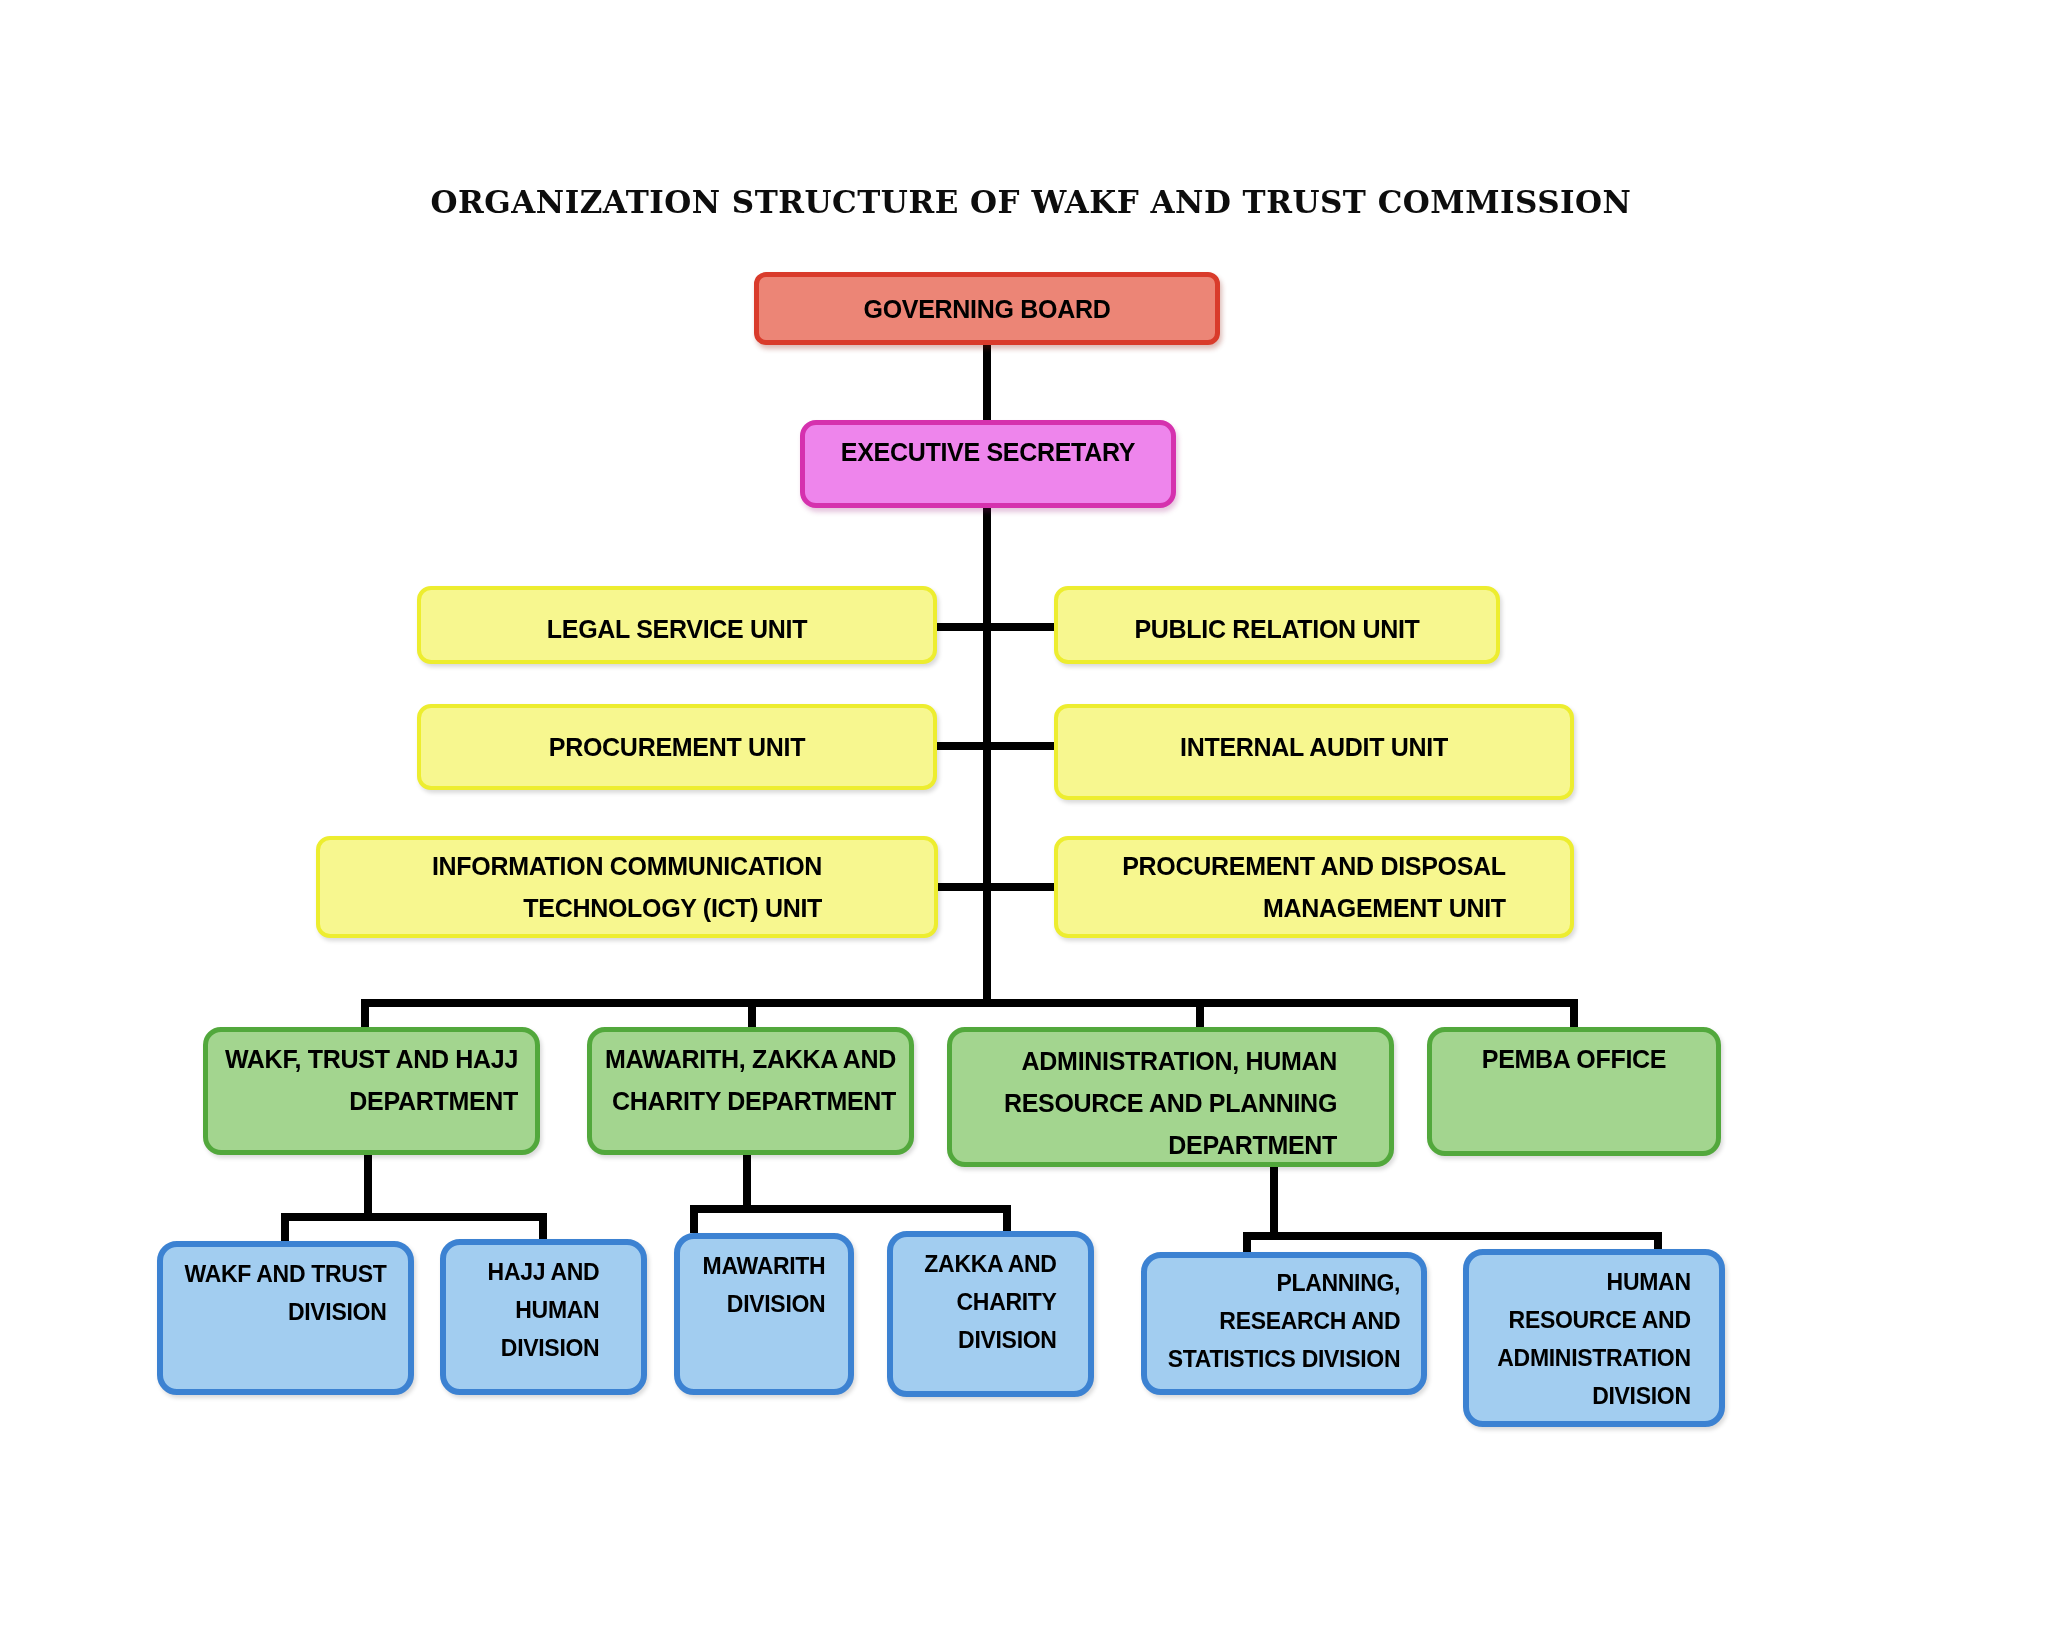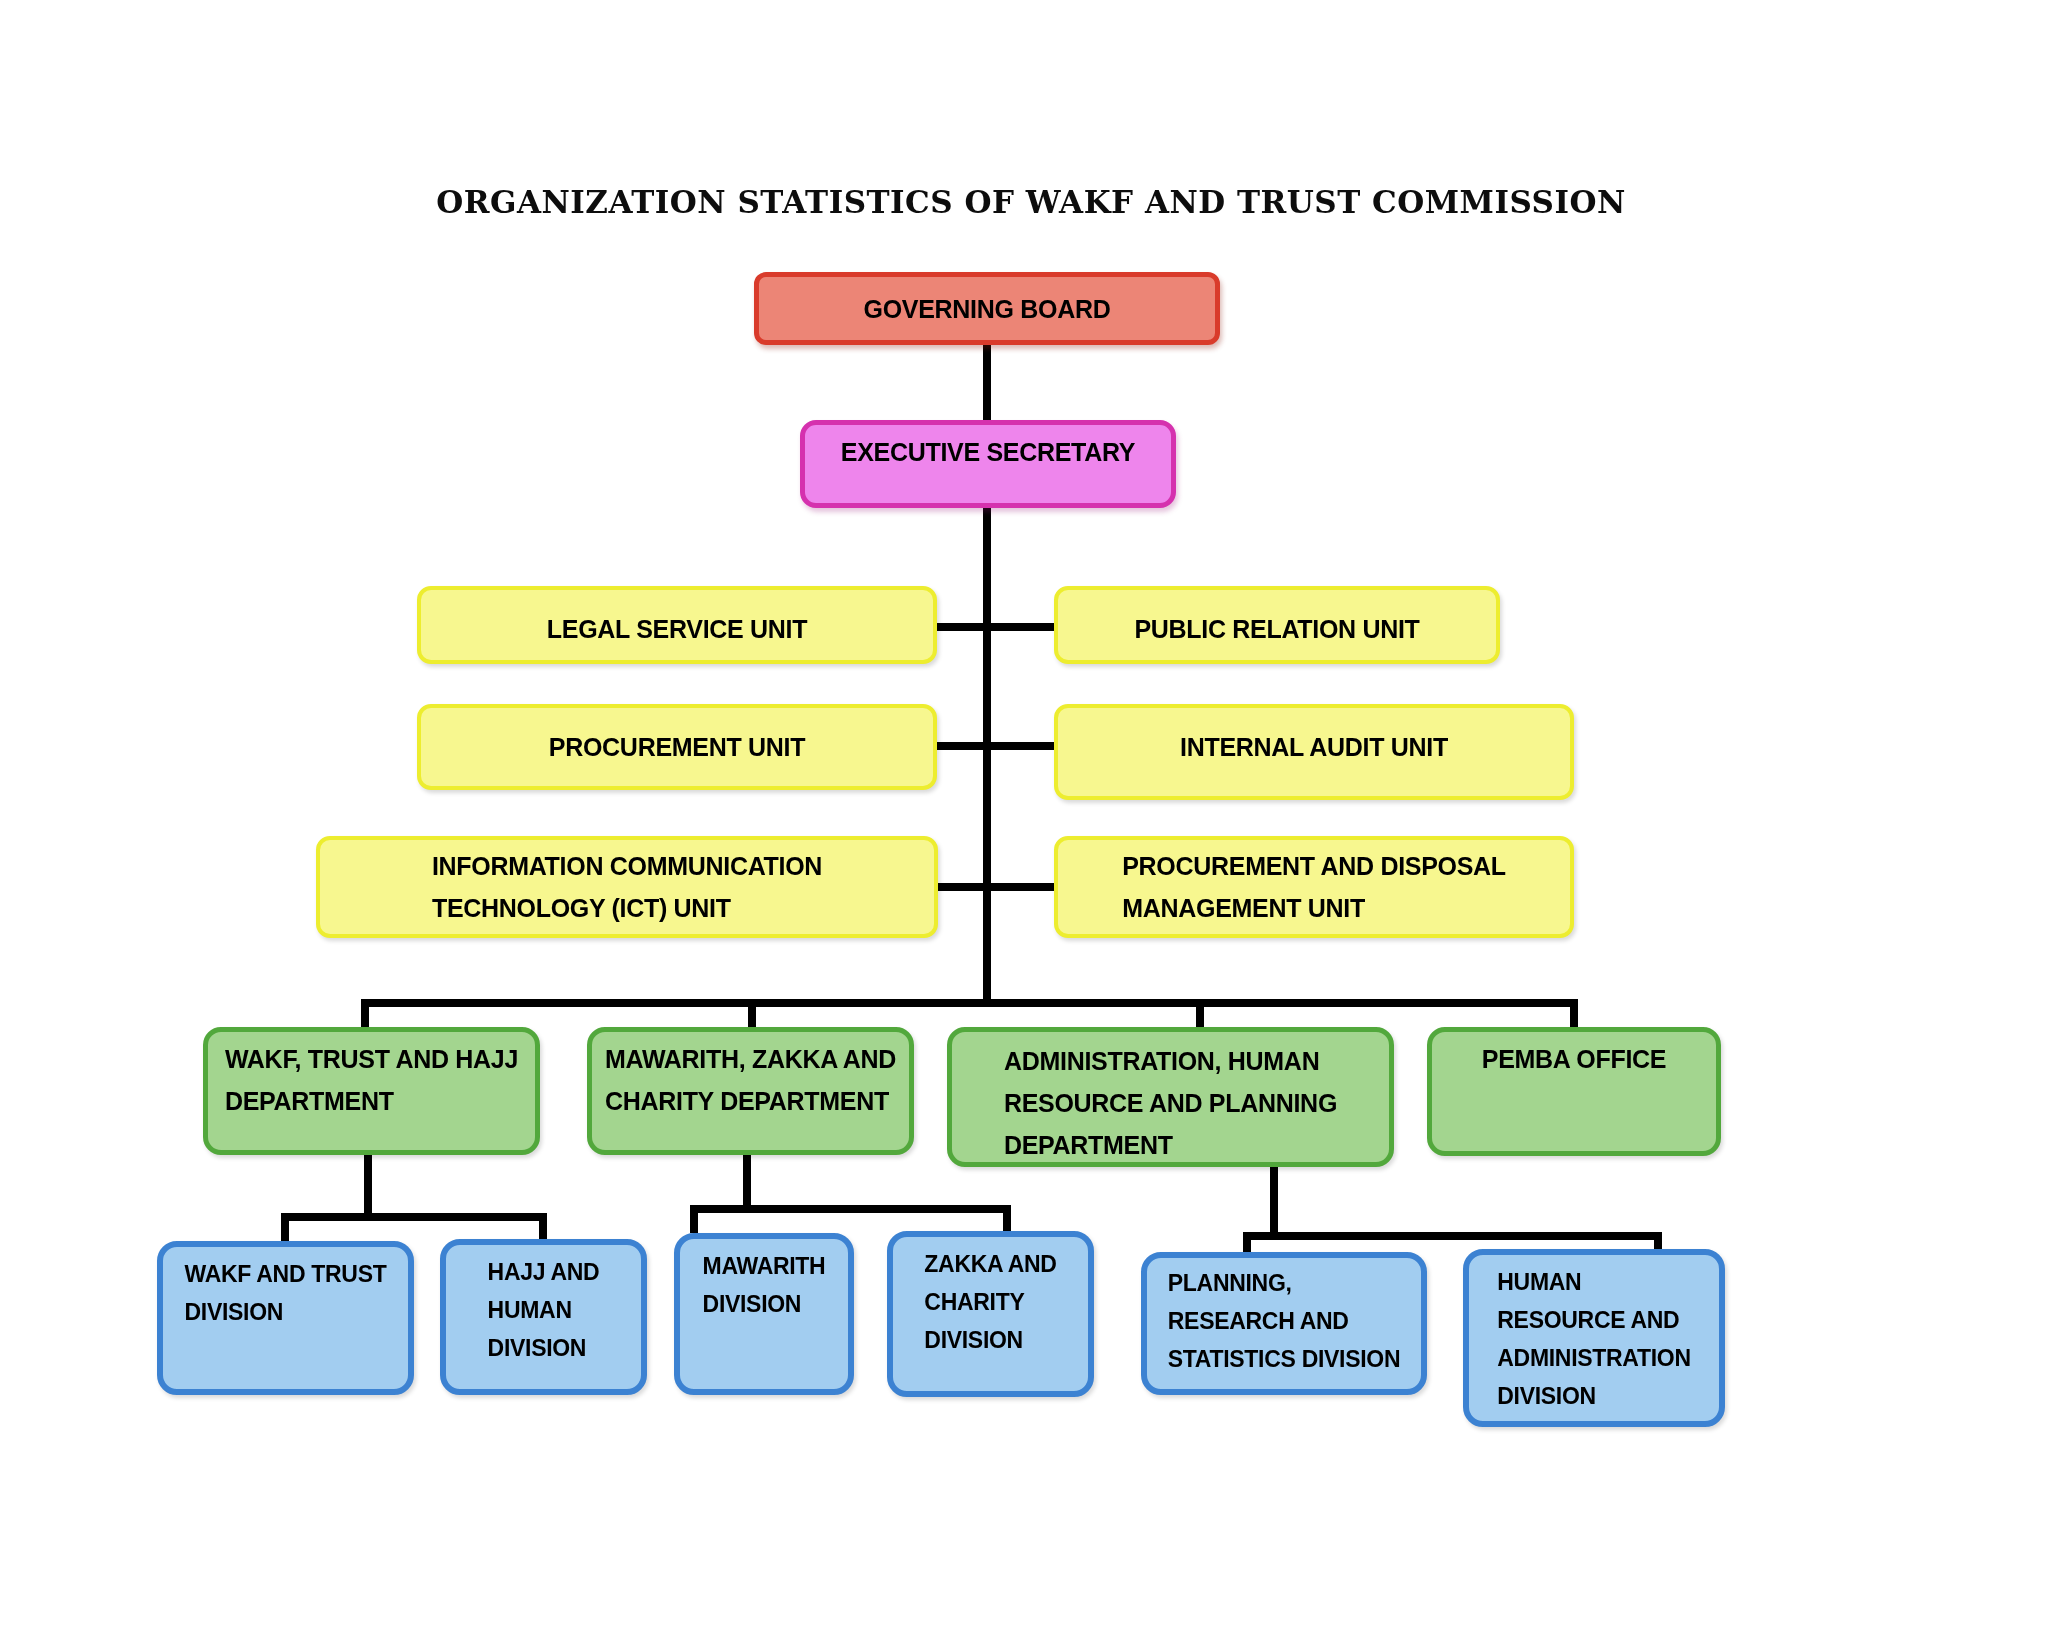--- a/index.html
+++ b/index.html
@@ -32,21 +32,21 @@
     top: 0;
   }
 
   .node {
     position: absolute;
     box-sizing: border-box;
     display: flex;
     flex-direction: column;
     align-items: center;
     justify-content: flex-start;
-    text-align: left;
+    text-align: right;
     font-weight: bold;
     color: var(--text, #000000);
     font-size: 25px;
     line-height: 42px;
     letter-spacing: -0.3px;
     box-shadow: 2px 3px 4px rgba(0,0,0,0.15);
   }
   .label { white-space: pre-line; }
 
   .board {
@@ -103,21 +103,21 @@
   #mawarith-division          { left: 674px;  top: 1233px; width: 180px; height: 162px; }
   #zakka-charity-division     { left: 887px;  top: 1231px; width: 207px; height: 166px; }
   #planning-research-division { left: 1141px; top: 1252px; width: 286px; height: 143px; padding-top: 6px; }
   #human-resource-division    { left: 1463px; top: 1249px; width: 262px; height: 178px; }
 </style>
 </head>
 <body>
 
 <div class="canvas">
 
-  <div class="chart-title">ORGANIZATION STATISTICS OF WAKF AND TRUST COMMISSION</div>
+  <div class="chart-title">ORGANIZATION STRUCTURE OF WAKF AND TRUST COMMISSION</div>
 
   <svg class="wires" width="2062" height="1636" viewBox="0 0 2062 1636" fill="none" stroke="#000000" stroke-width="8">
     <path d="M987,345 V420"></path>
     <path d="M987,508 V1007"></path>
     <path d="M937,627 H1054"></path>
     <path d="M937,746 H1054"></path>
     <path d="M938,887 H1054"></path>
     <path d="M361,1003 H1578"></path>
     <path d="M365,999 V1027"></path>
     <path d="M752,999 V1027"></path>

